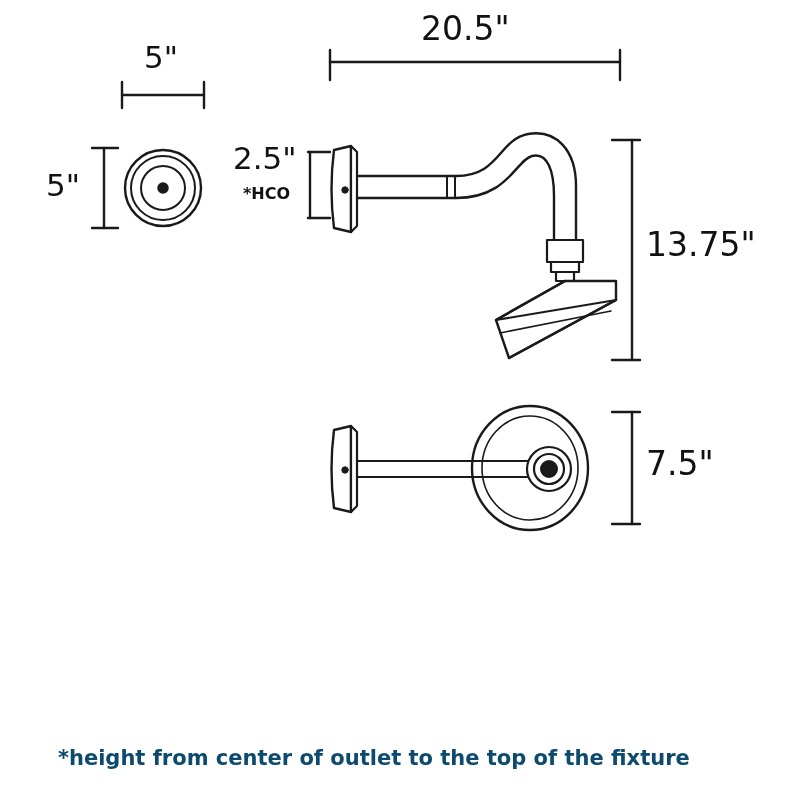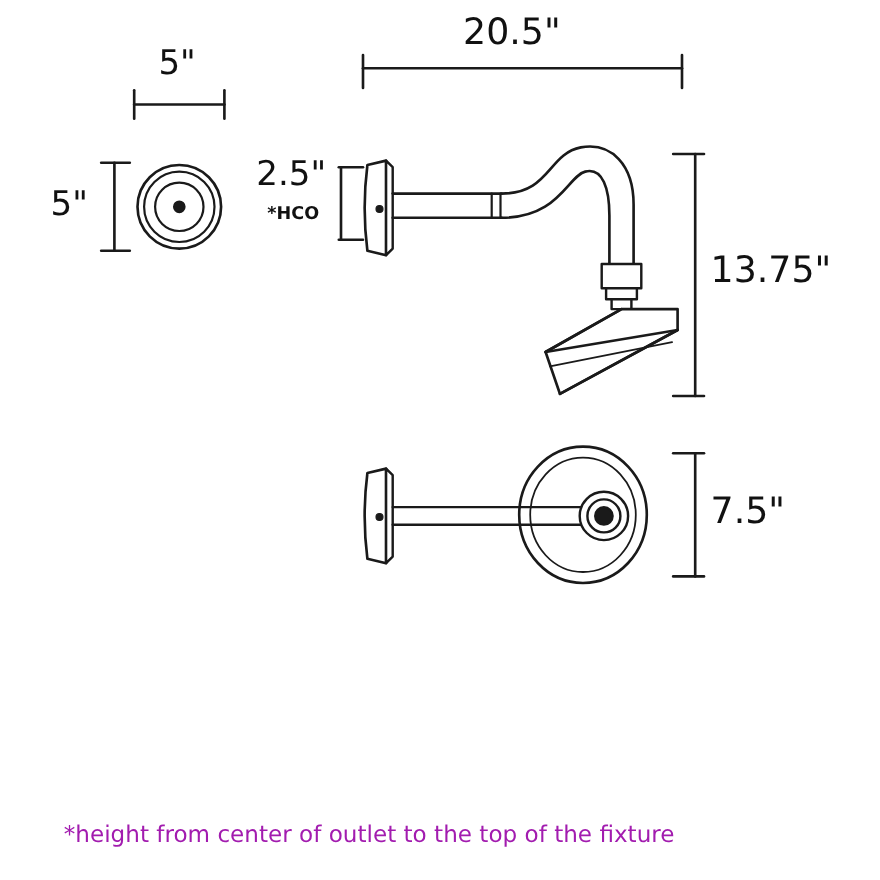--- a/index.html
+++ b/index.html
@@ -35,23 +35,24 @@
     line-height: 1;
   }
   .d-large { font-size: 33px; }
   .d-med   { font-size: 31px; }
   .d-small { font-size: 16px; font-weight: bold; text-align: right; }
   .footnote {
     position: absolute;
     left: 58px;
     top: 746px;
     font-size: 21px;
-    color: #a21caf;
+    color: #0c4a6e;
     font-family: "DejaVu Sans", sans-serif;
     white-space: nowrap;
+    font-weight: bold;
   }
 </style>
 </head>
 <body>
 
 <div id="diagram-root">
 
   <svg class="sheet" viewBox="0 0 800 800">
     <g fill="none" stroke="#1a1a1a" stroke-width="2.2" stroke-linecap="round" stroke-linejoin="round">
 

